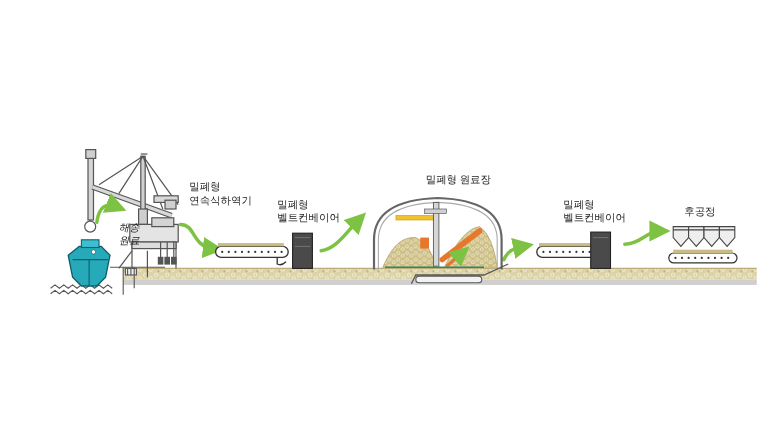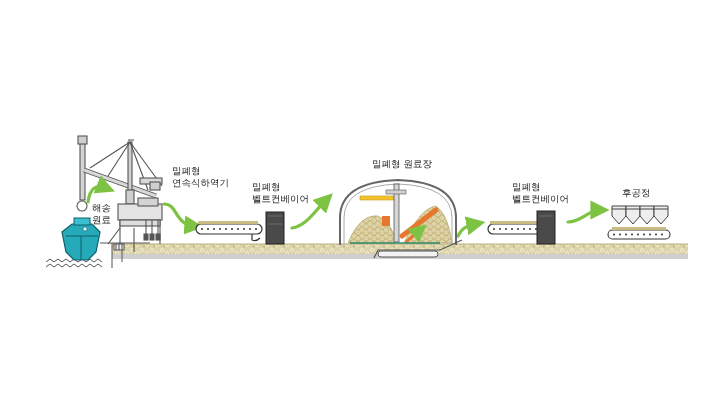--- a/index.html
+++ b/index.html
@@ -178,36 +178,36 @@
           <circle cx="638" cy="234.5" r="1"></circle>
           <circle cx="644" cy="234.5" r="1"></circle>
           <circle cx="650" cy="234.5" r="1"></circle>
           <circle cx="656" cy="234.5" r="1"></circle>
           <circle cx="662" cy="234.5" r="1"></circle>
     </g>
     <rect x="612" y="227" width="54" height="3" fill="#c8bb84" stroke="none"></rect>
   </g>
 </svg>
 
-<div class="label" style="left:92px;top:202px;">
+<div class="label" style="left:108px;top:202px;font-style:italic;">
   <div>해송</div>
   <div>원료</div>
 </div>
 
 <div class="label" style="left:172px;top:165px;">
   <div>밀폐형</div>
   <div>연속식하역기</div>
 </div>
 
 <div class="label" style="left:252px;top:181px;">
   <div>밀폐형</div>
   <div>벨트컨베이어</div>
 </div>
 
-<div class="label" style="left:372px;top:158px;">
+<div class="label" style="left:387px;top:158px;font-family:Liberation Serif, serif;">
   <div>밀폐형 원료장</div>
 </div>
 
 <div class="label" style="left:512px;top:181px;">
   <div>밀폐형</div>
   <div>벨트컨베이어</div>
 </div>
 
 <div class="label" style="left:622px;top:187px;font-family:Liberation Serif, serif;">
   <div>후공정</div>

